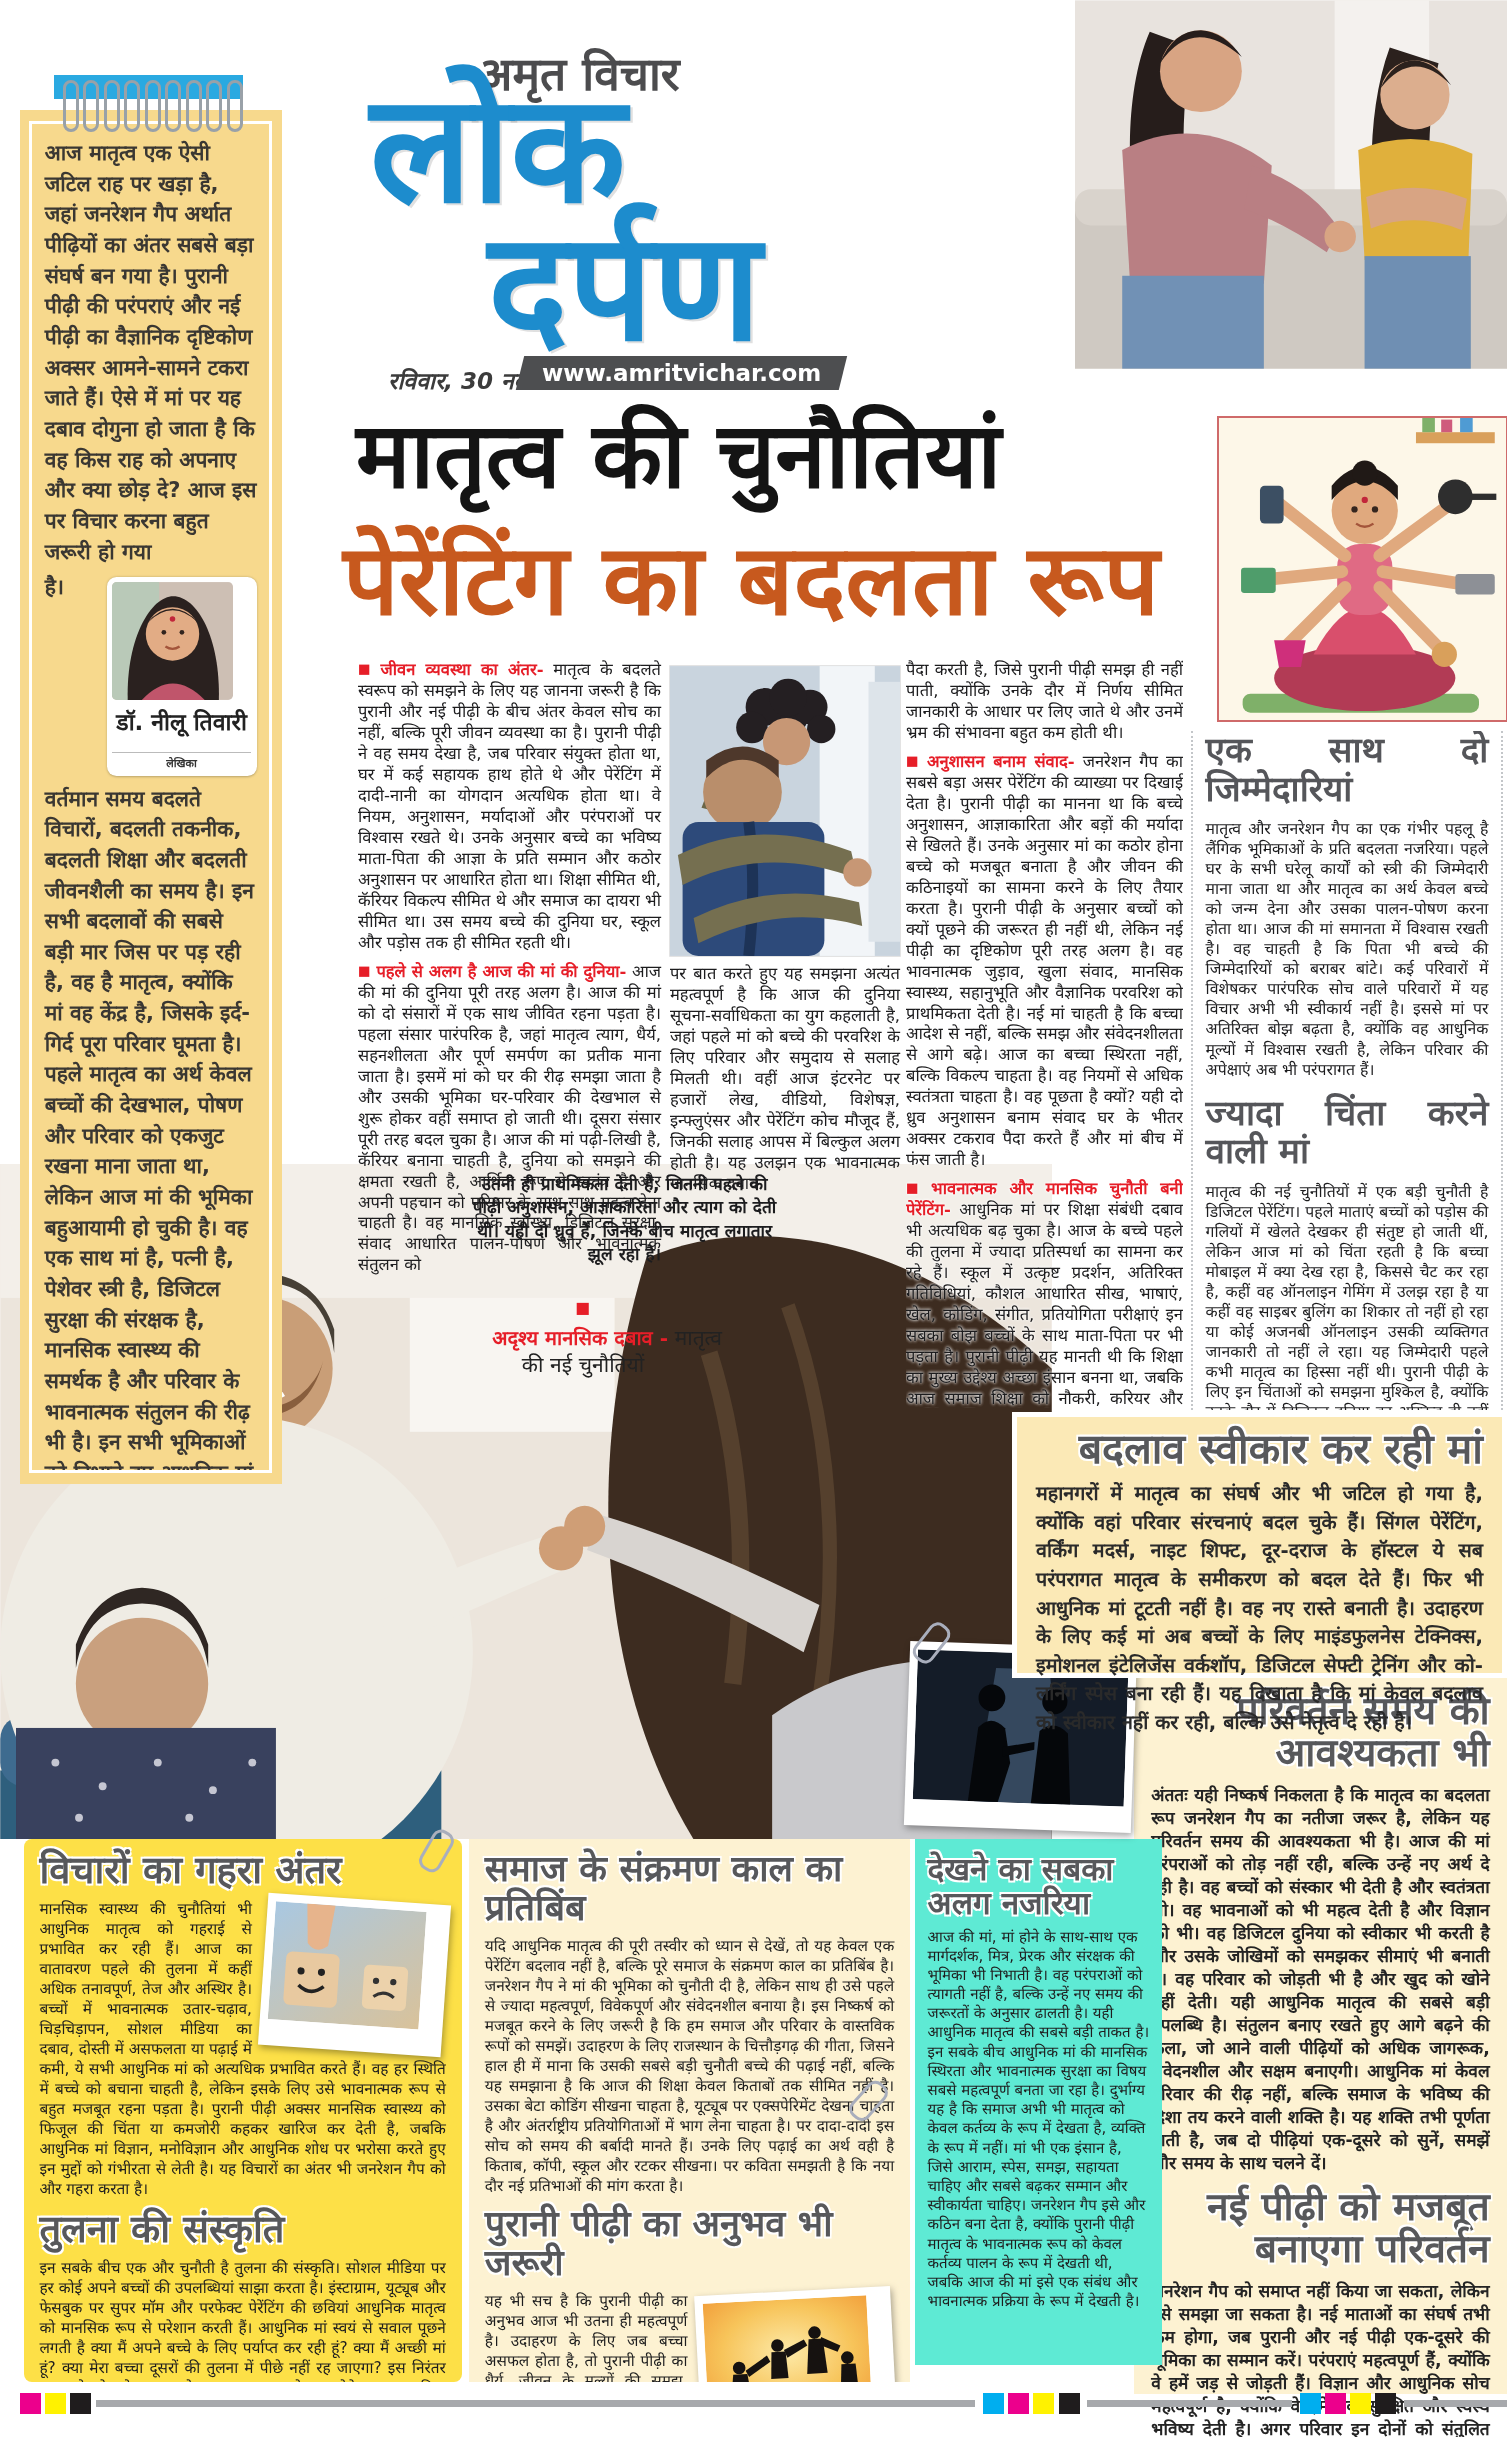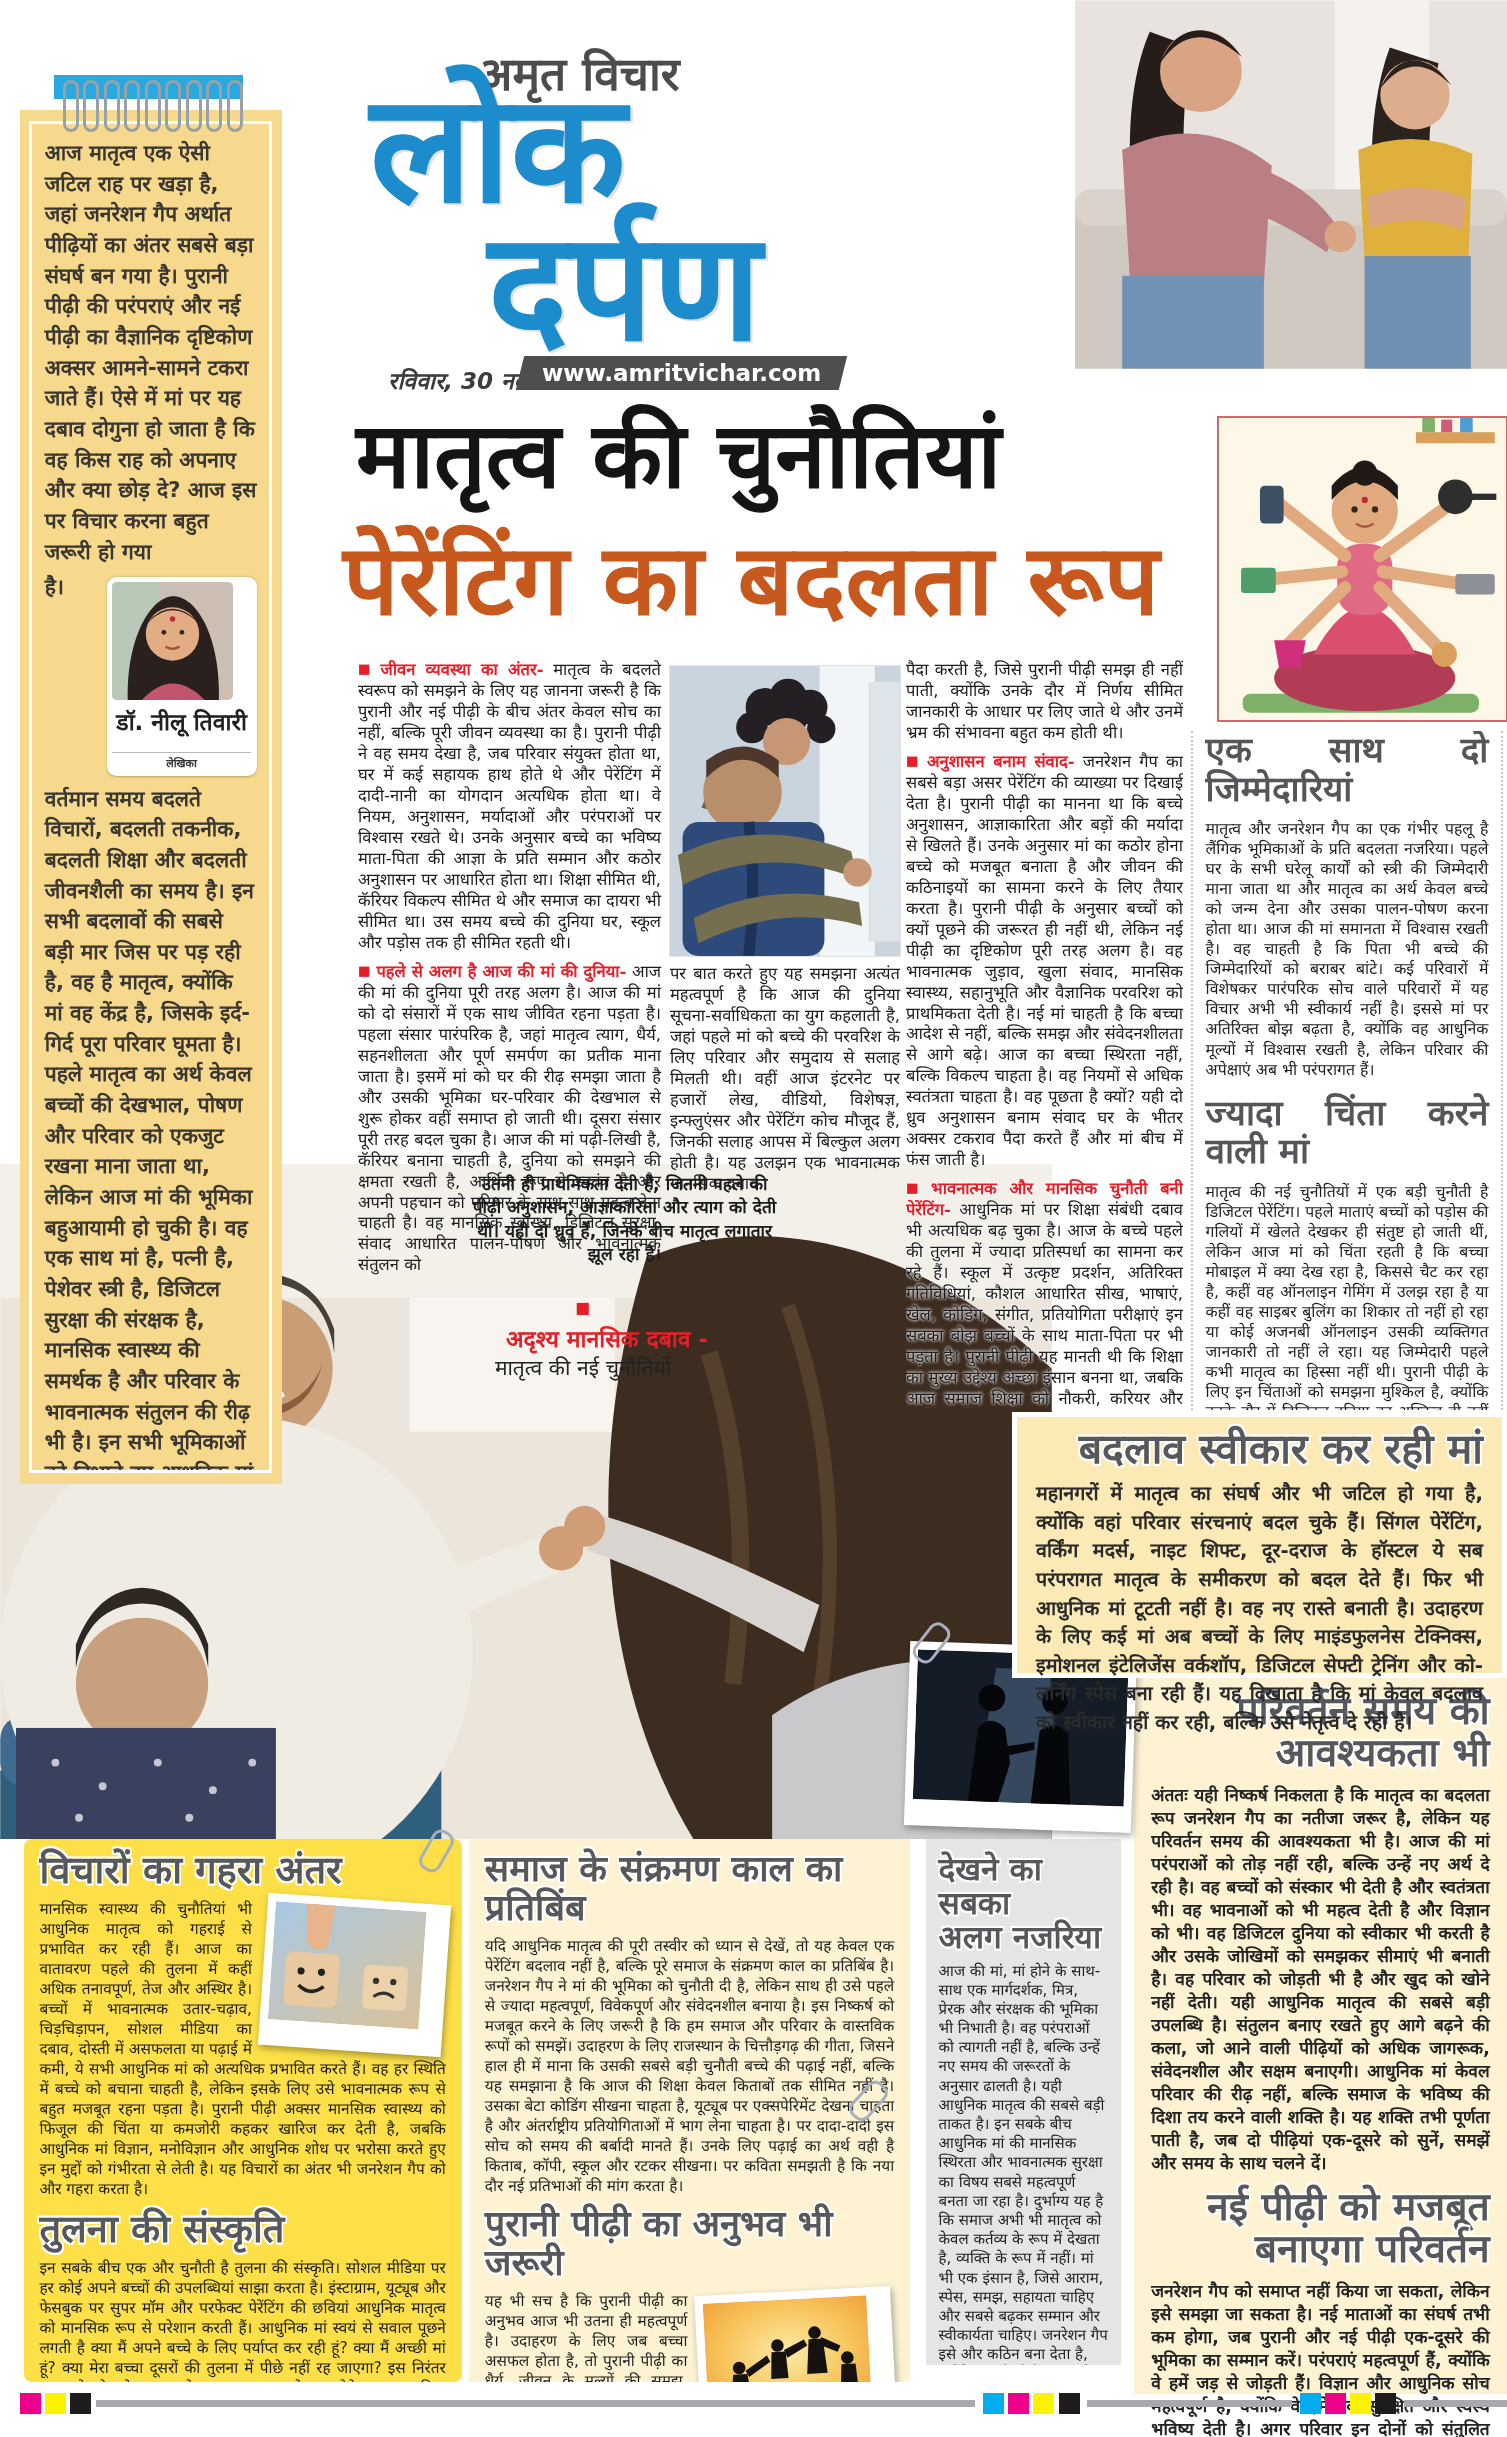--- a/index.html
+++ b/index.html
@@ -50,21 +50,21 @@
   .col3{left:906px;top:660px;width:277px;max-height:748px;overflow:hidden;}
   .col3 p{text-shadow:0 0 3.2px #fff,0 0 3.2px #fff;}
   .col4{left:1191px;top:731px;width:312px;box-sizing:border-box;border-left:2.4px dotted #c3c6c9;border-right:2.4px dotted #c3c6c9;padding:0 12.6px;font-size:15.8px;max-height:679px;overflow:hidden;}
   .col4 .panel-head{font-size:35px;font-weight:900;color:#55565a;line-height:1.1;margin:0 0 11px 0;}
   .col4 .panel-head.second{margin-top:14px;}
 
   
   .ov-cont{left:471px;top:1137px;width:307px;text-align:center;font-size:17.3px;line-height:1.35;font-weight:600;color:#1c1c1e;z-index:2;margin-top:36px;}
   .ov-inv{left:441px;top:1298px;width:284px;text-align:center;z-index:2;font-size:21px;line-height:1.3;}
   .ov-inv .sq{display:block;color:#e61e28;font-size:15.8px;margin-bottom:6.3px;}
-  .ov-inv .bhead{font-size:23px;margin-left:48px;}
+  .ov-inv .bhead{font-size:20px;margin-left:48px;}
 
   
   .pol{background:#fff;padding:7.9px 7.9px 23.6px 7.9px;box-shadow:1.6px 3.2px 7.9px rgba(0,0,0,.35);z-index:3;}
   .pol-biz{left:907px;top:1645px;transform:rotate(2deg);}
   .clip{width:17.3px;height:38px;border:3.9px solid #a9aebc;border-radius:9.5px;z-index:4;background:transparent;}
 
   
   .ghead{font-weight:900;color:#57585b;text-shadow:1.6px 1.6px 0 #fff,-1.6px -1.6px 0 #fff,1.6px -1.6px 0 #fff,-1.6px 1.6px 0 #fff;line-height:1.08;}
   .badlav{left:1012px;top:1412px;width:495px;height:266px;background:#fbe9b6;border:5.5px solid #fff;box-sizing:border-box;z-index:4;padding:9.5px 19px;}
   .badlav .ghead{font-size:41px;text-align:right;margin:0 0 9.5px 0;}
@@ -77,21 +77,21 @@
   .gray-panel{left:23.6px;top:1839px;width:438px;height:543px;background:#fde047;border-radius:7.9px;z-index:2;box-sizing:border-box;padding:11px 15.8px;overflow:hidden;}
   .gray-panel .ghead{font-size:38px;margin:0 0 7.9px 0;}
   .gray-panel p{margin:0 0 9.5px 0;font-size:15.4px;line-height:1.3;text-align:justify;color:#1e1e1e;}
   .pol-smiley{float:right;width:167px;margin:0 0 6.3px 11px;transform:rotate(4deg);}
 
   .mid-panel{left:469px;top:1839px;width:441px;height:543px;background:#fdf2d2;z-index:2;box-sizing:border-box;padding:11px 15.8px;overflow:hidden;}
   .mid-panel .ghead{font-size:36px;margin:0 0 7.9px 0;}
   .mid-panel p{margin:0 0 9.5px 0;font-size:15.4px;line-height:1.3;text-align:justify;color:#1e1e1e;}
   .pol-team{float:right;width:180px;margin:0 0 6.3px 11px;transform:rotate(-3deg);}
 
-  .green-panel{left:915px;top:1839px;width:195px;height:526px;background:#e5e5e5;z-index:2;box-sizing:border-box;padding:12.6px 12.6px;overflow:hidden;margin-left:11px;}
+  .green-panel{left:915px;top:1839px;width:247px;height:526px;background:#5eead4;z-index:2;box-sizing:border-box;padding:12.6px 12.6px;overflow:hidden;}
   .green-panel .ghead{font-size:31.5px;margin:0 0 7.9px 0;}
   .green-panel p{margin:0;font-size:15px;line-height:1.28;text-align:left;color:#1e1e1e;}
 
   
   .marks{left:0;top:2393px;width:1508px;height:23.6px;z-index:2;}
   .mk{position:absolute;width:21px;height:21px;top:0;}
   .mbar{position:absolute;height:7px;top:7px;background:#a7a9ac;}
 </style>
 </head>
 <body>

